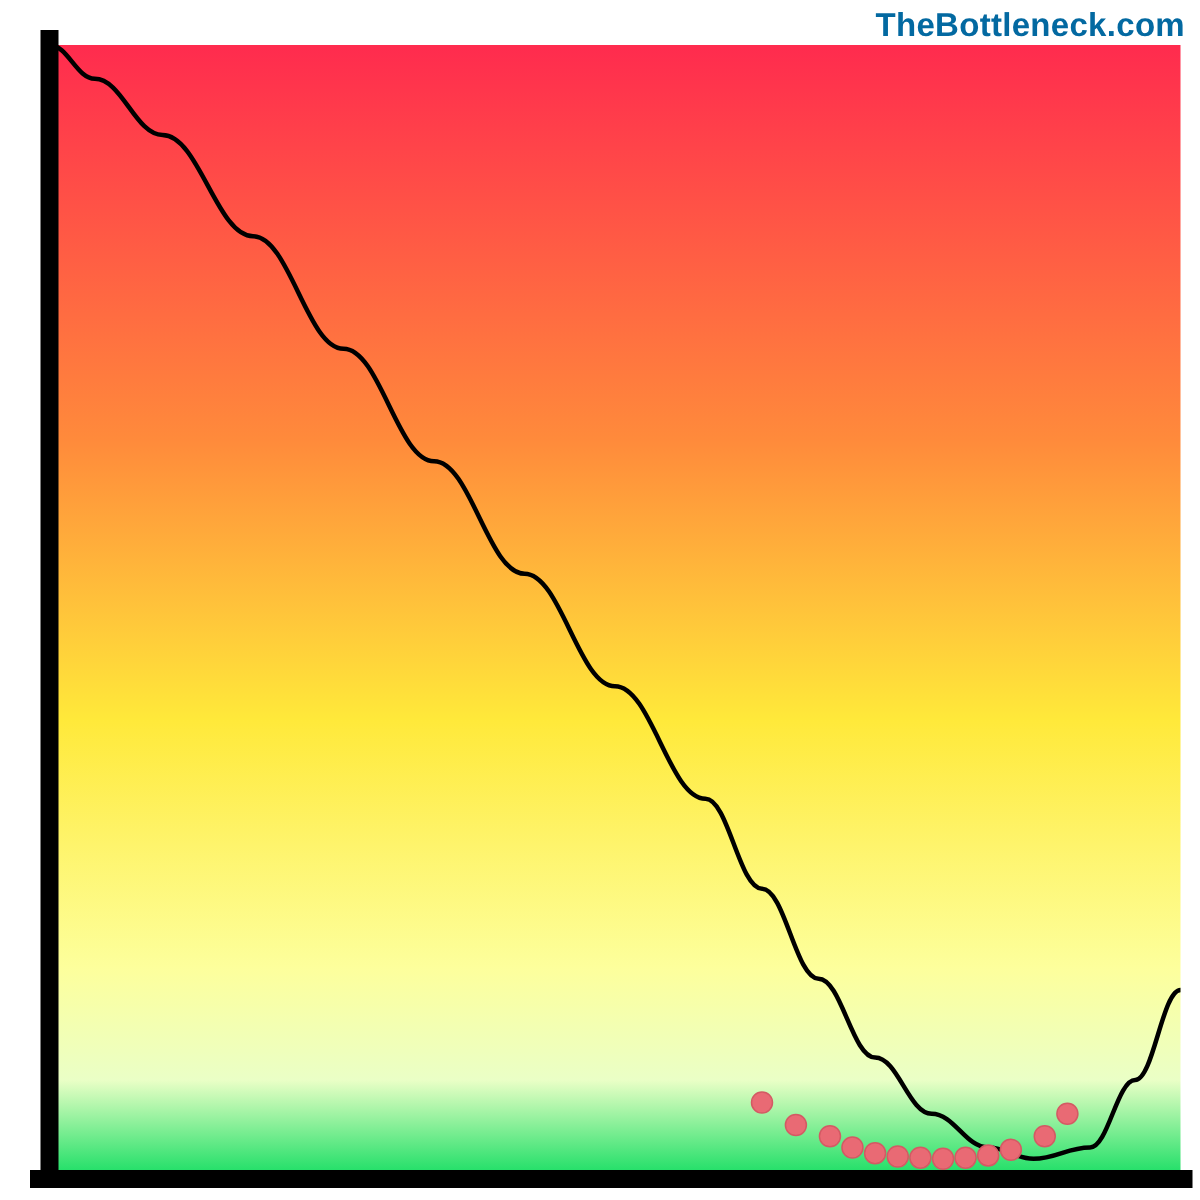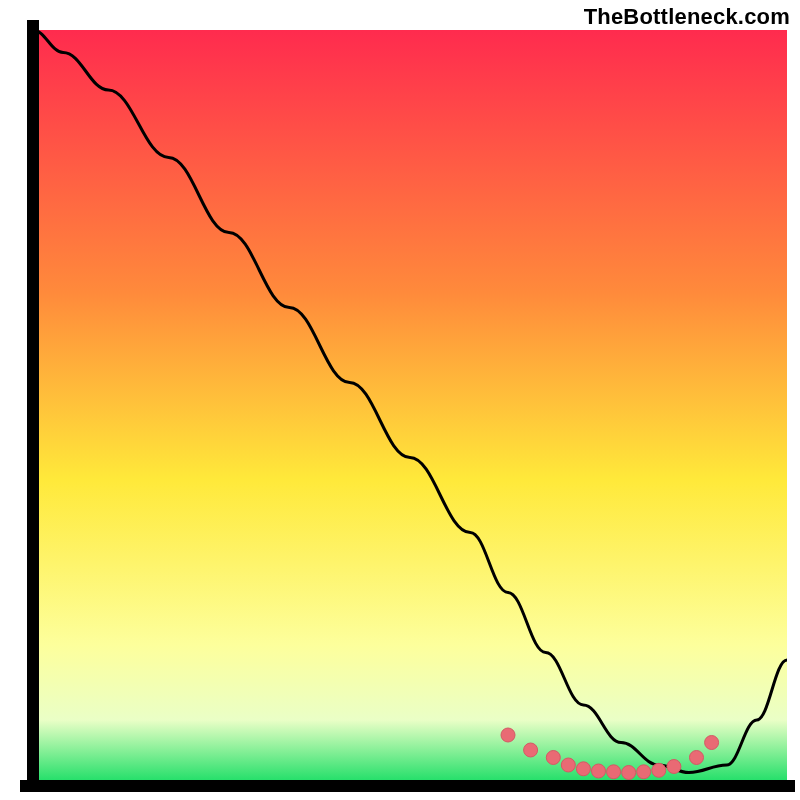--- a/index.html
+++ b/index.html
@@ -15,21 +15,21 @@
     position: relative;
     width: 800px;
     height: 800px;
   }
   .watermark {
     position: absolute;
     top: 4px;
     right: 10px;
     font-size: 22px;
     font-weight: 600;
-    color: #000000;
+    color: #0369a1;
     letter-spacing: 0.2px;
   }
   svg.plot {
     position: absolute;
     left: 0;
     top: 0;
     width: 800px;
     height: 800px;
   }
 </style>

